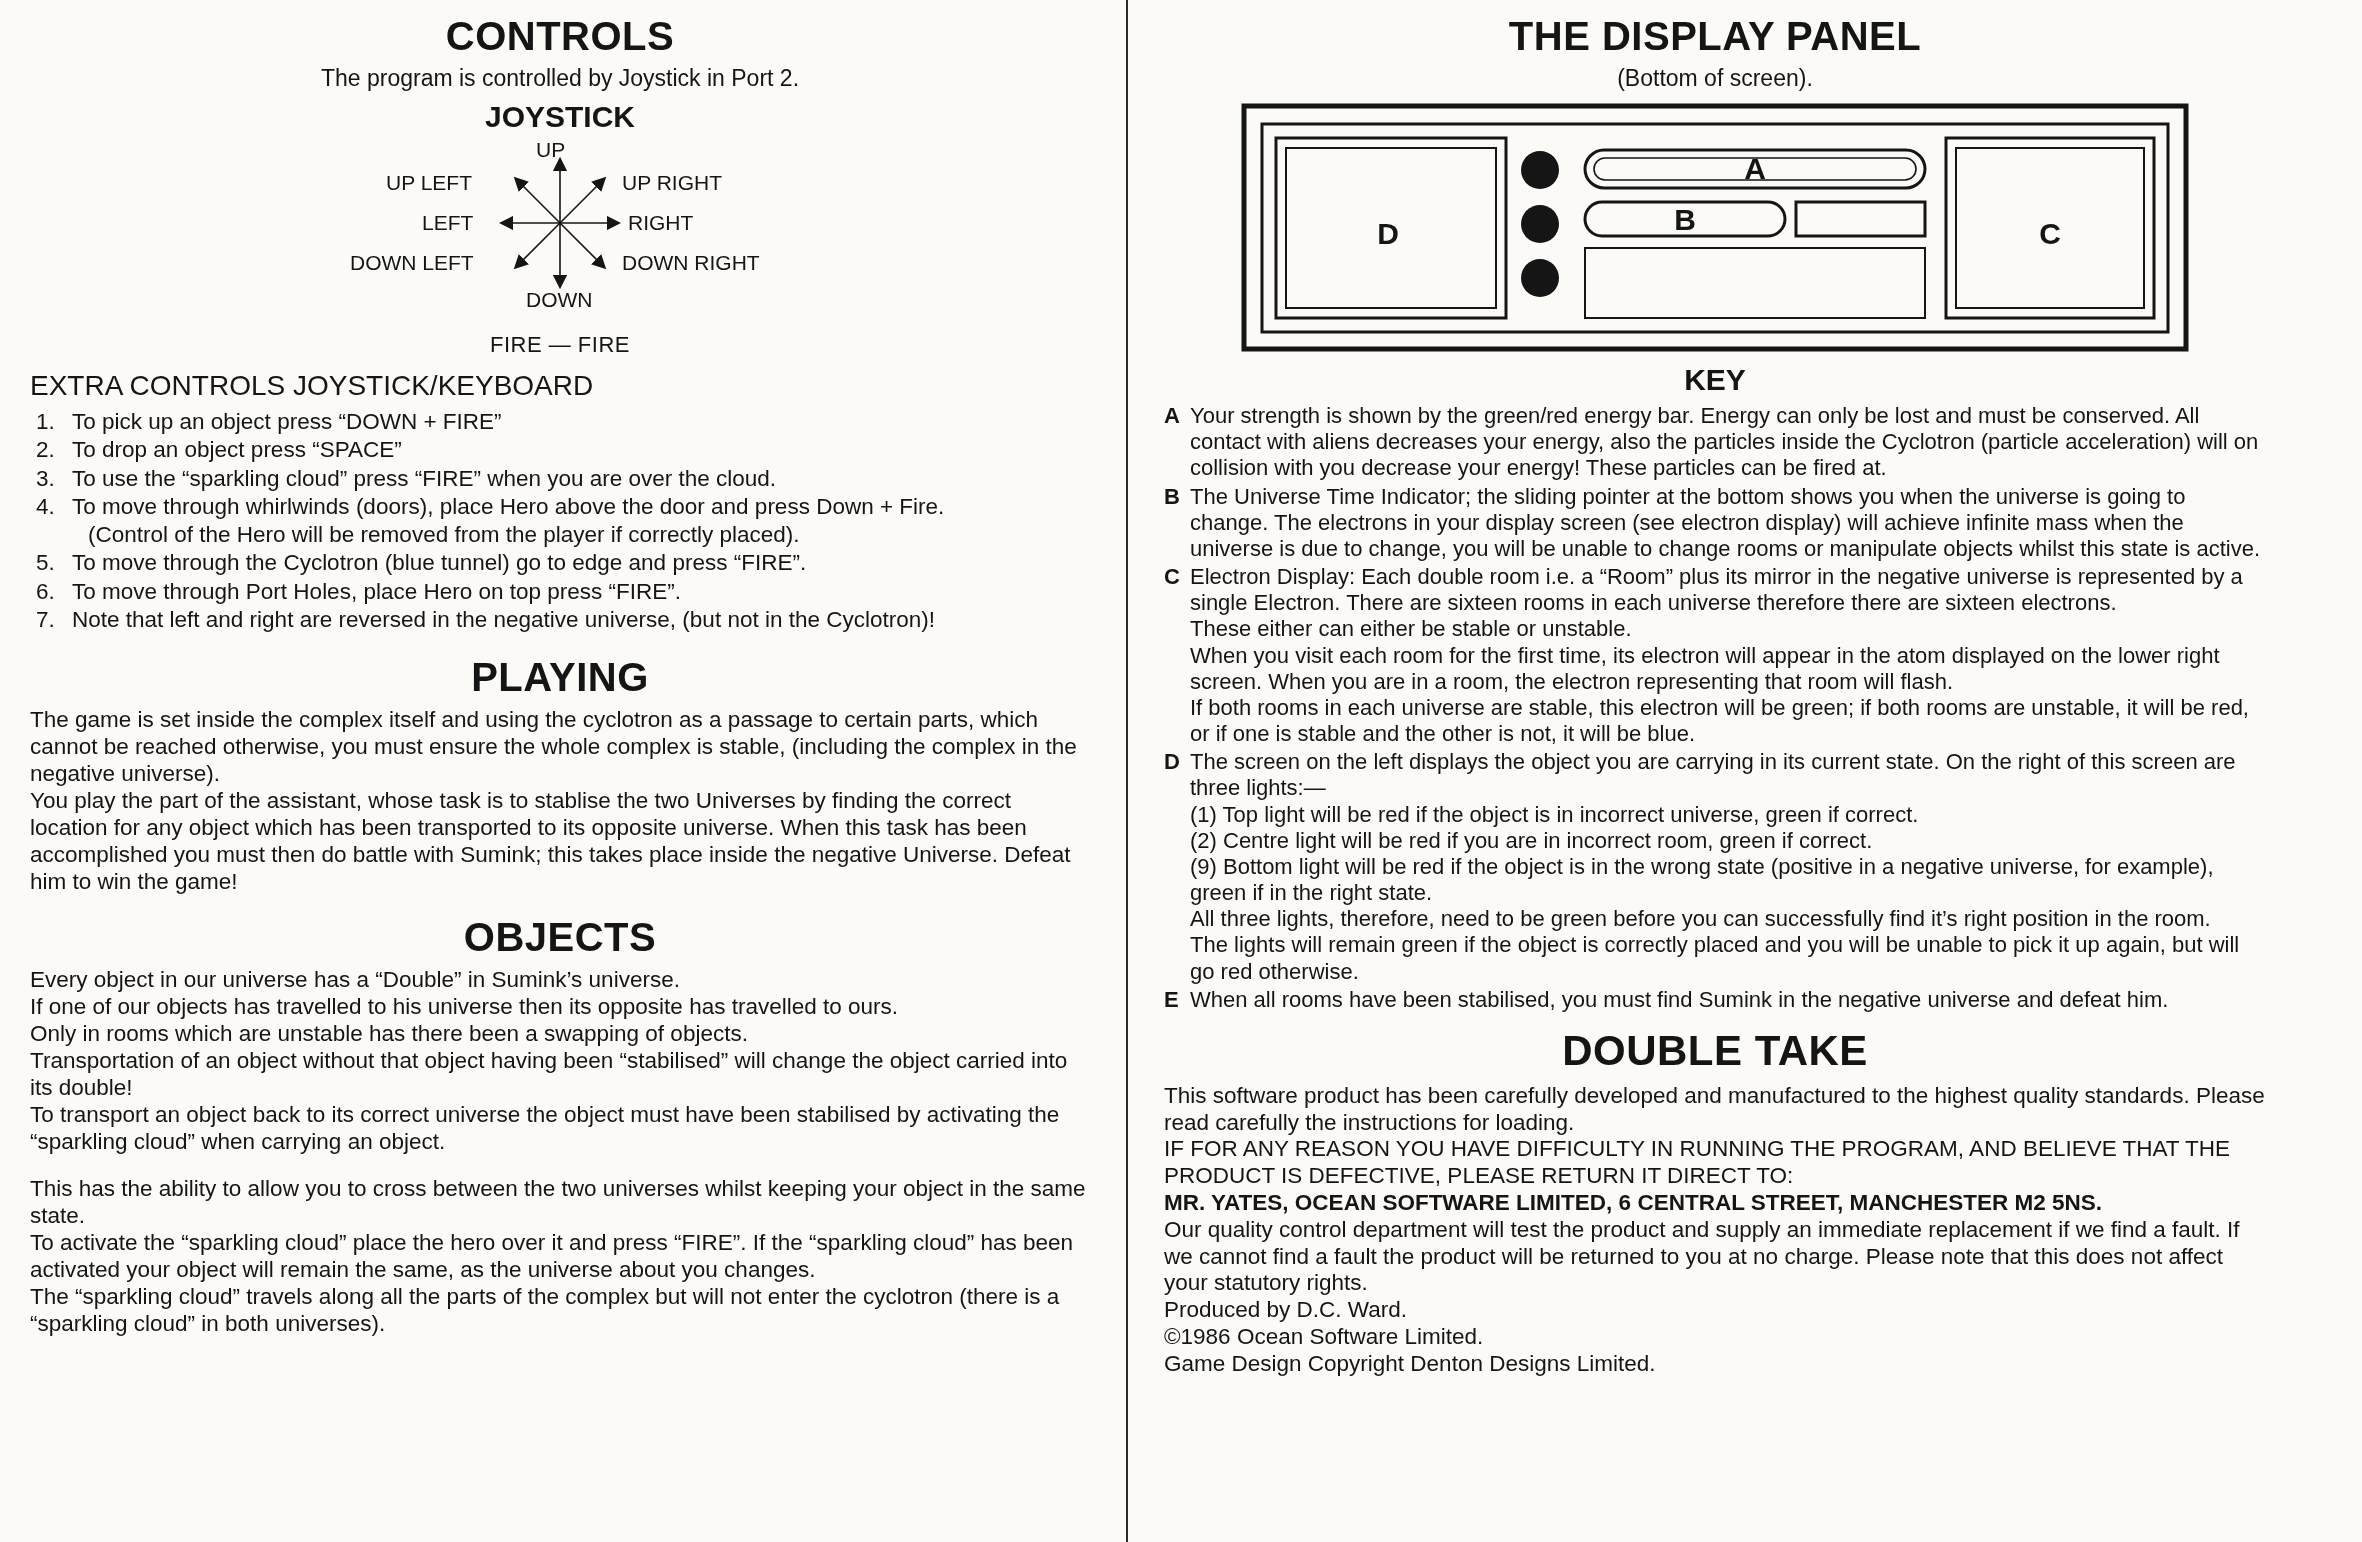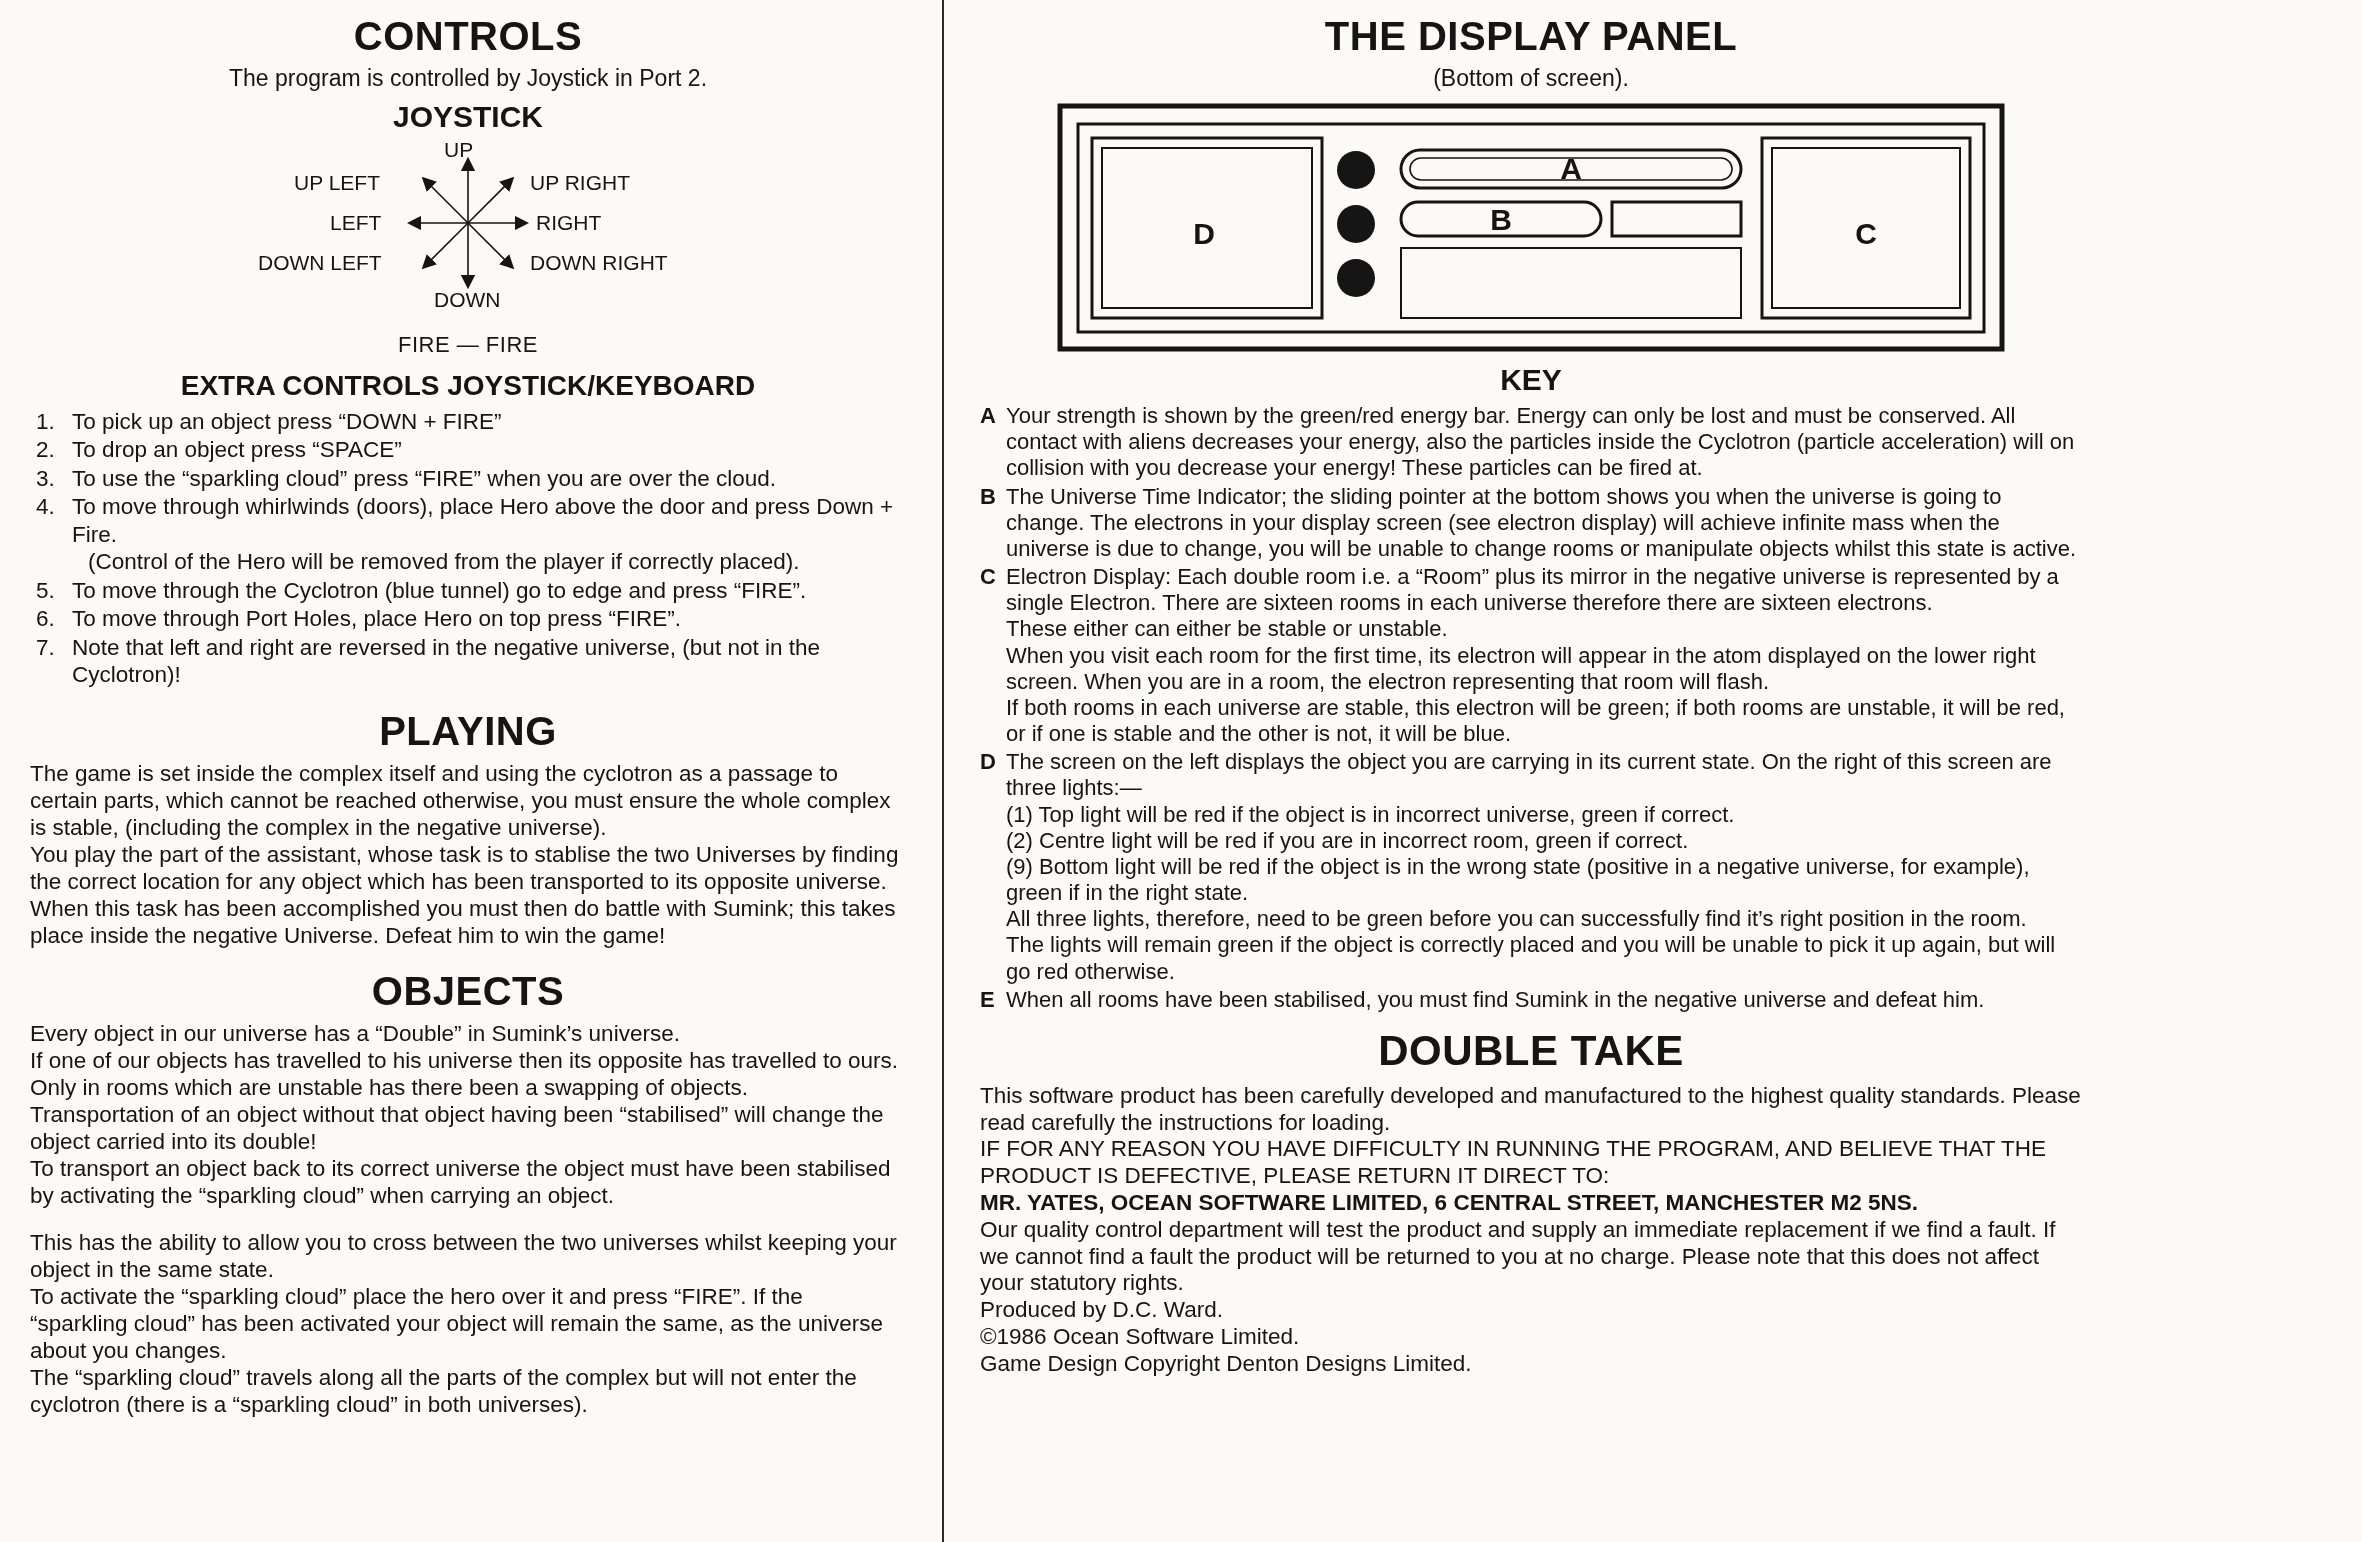--- a/index.html
+++ b/index.html
@@ -19,21 +19,21 @@
     width: 2362px;
     height: 1542px;
     background: #fbfaf6;
     display: flex;
   }
   .col {
     position: relative;
     box-sizing: border-box;
   }
   .col-left {
-    width: 944px;
+    width: 1128px;
     padding: 14px 36px 0 30px;
     border-right: 2px solid #2a2a2a;
   }
   .col-right {
     width: 1178px;
     padding: 14px 40px 0 36px;
     border-radius: 30px;
   }
 
   h1.section {
@@ -44,22 +44,21 @@
     margin: 0 0 6px 0;
   }
   h2.sub {
     font-size: 30px;
     font-weight: bold;
     text-align: center;
     margin: 0 0 4px 0;
   }
   h2.subline {
     font-size: 28px;
-    font-weight: bold;
-    text-align: center;
+    font-weight: normal;
     margin: 6px 0 6px 0;
   }
   p.center {
     text-align: center;
     font-size: 23px;
     margin: 0 0 8px 0;
   }
   p.body {
     font-size: 22.5px;
     line-height: 1.20;

